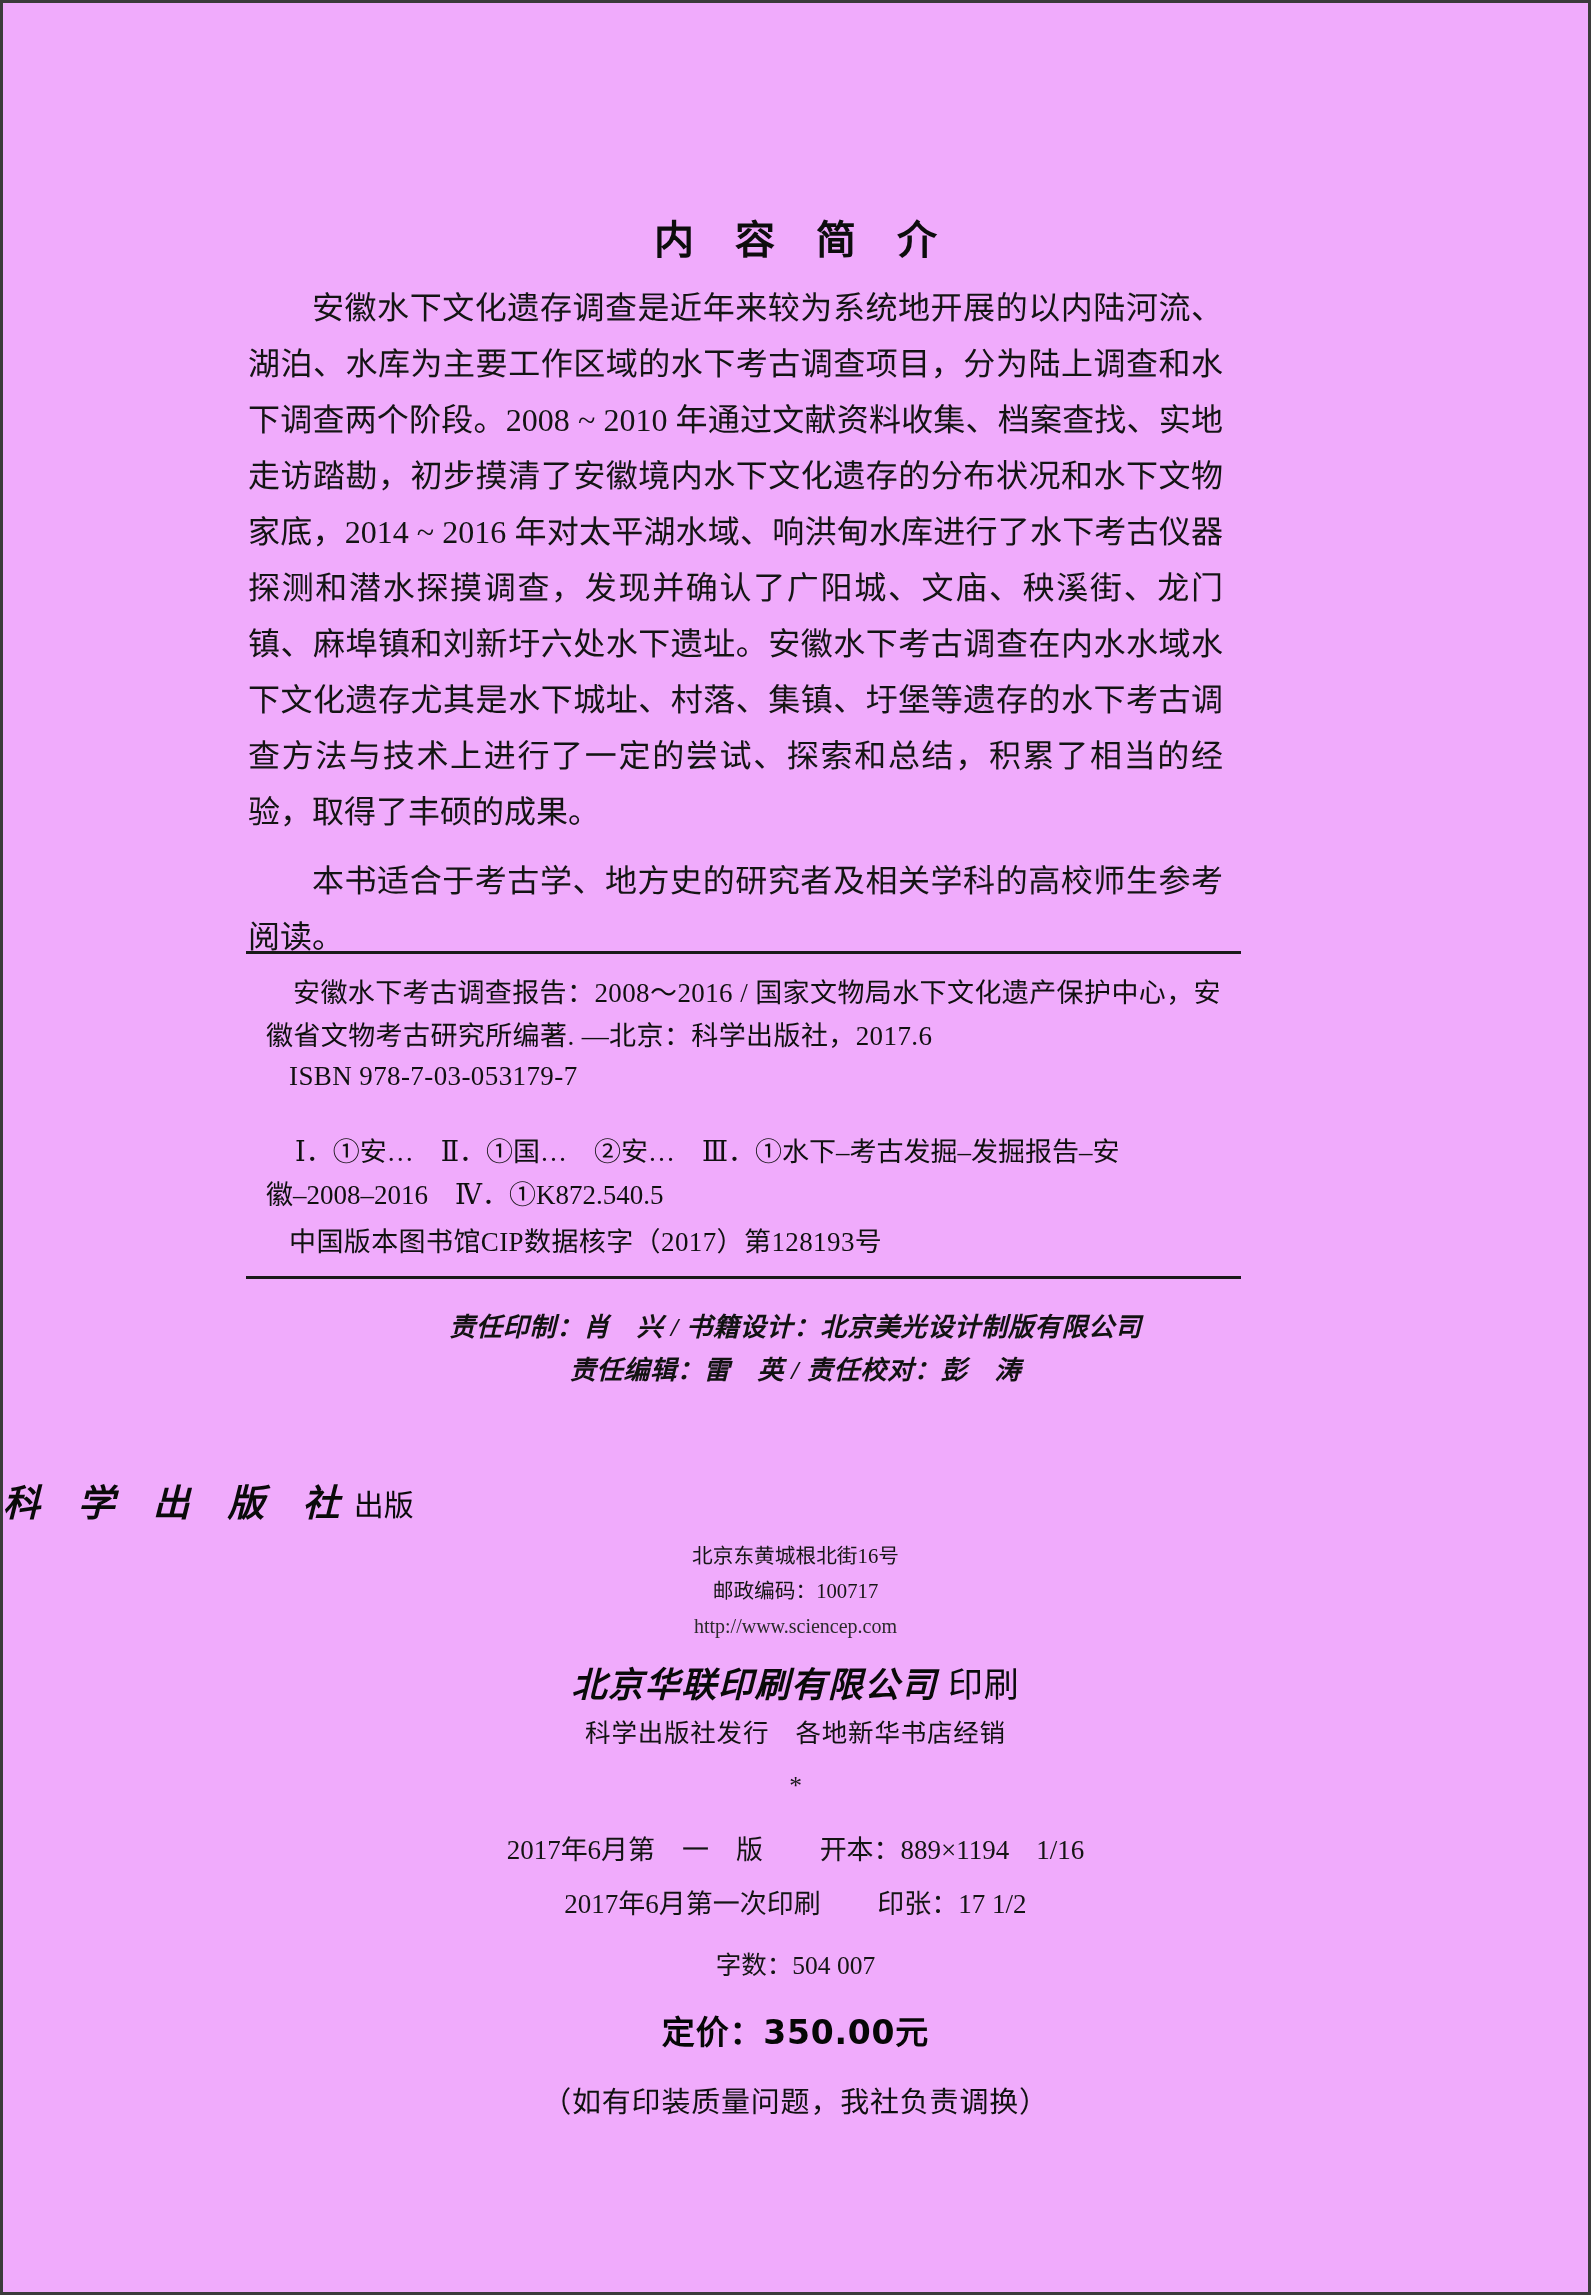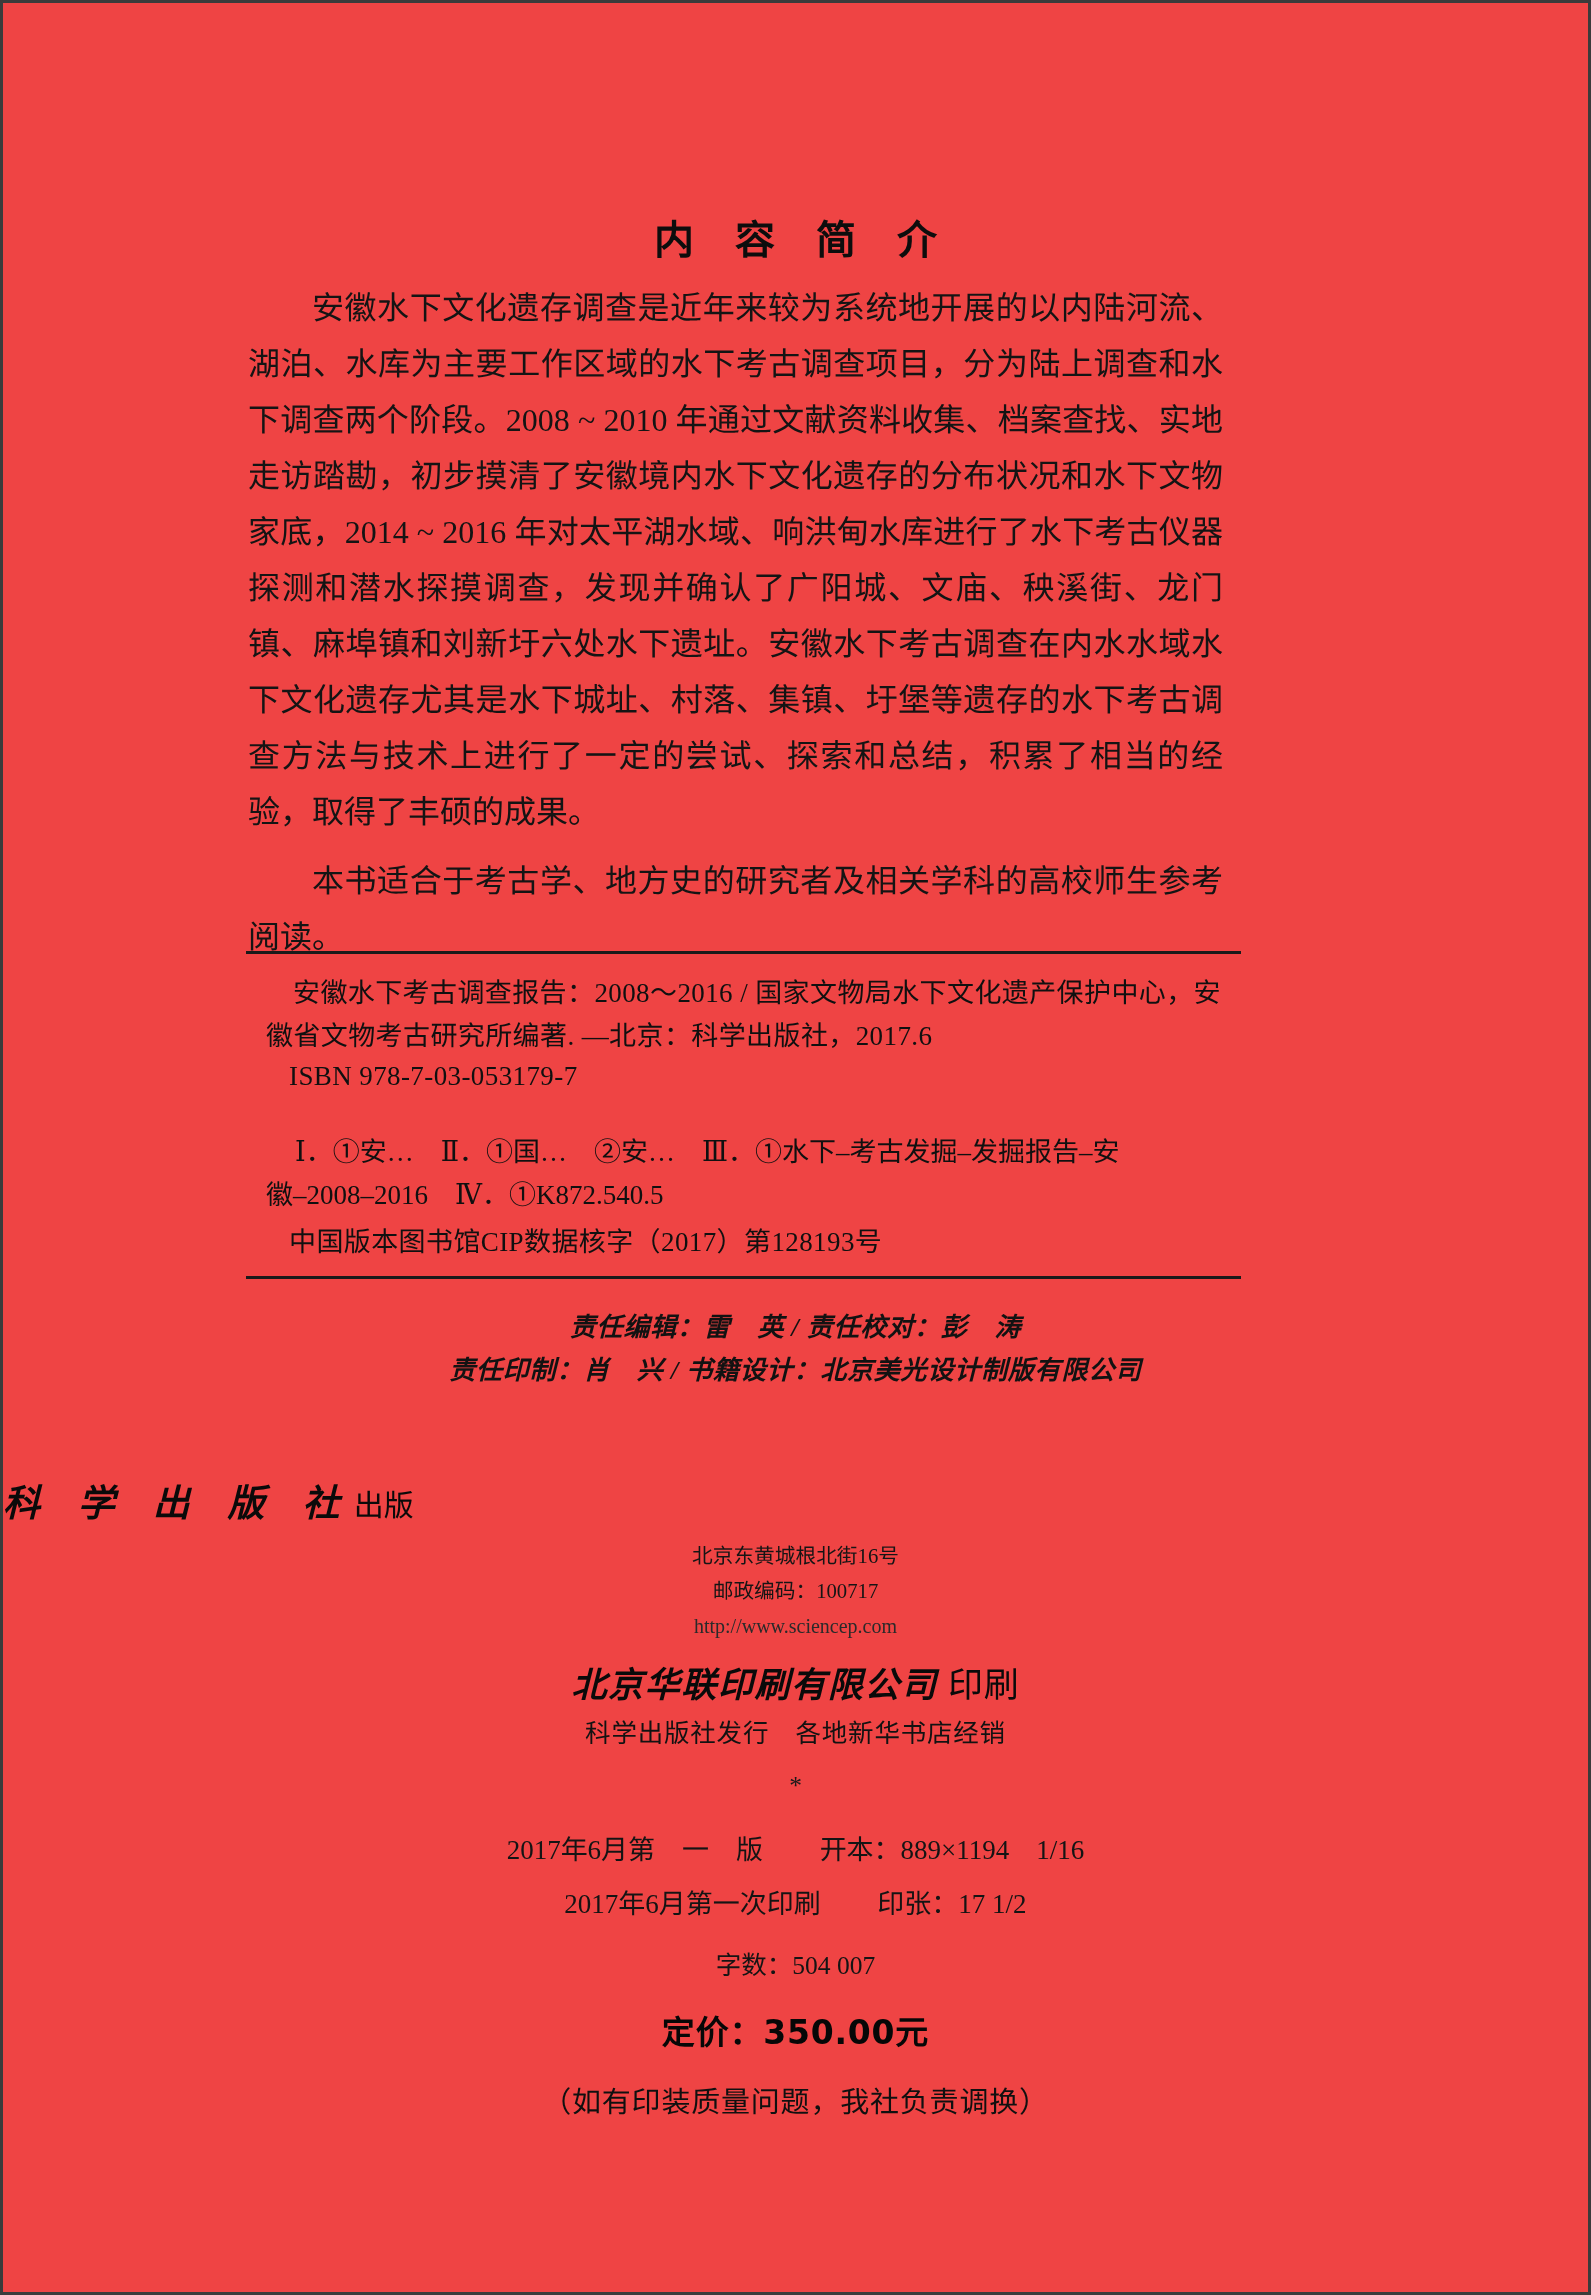--- a/index.html
+++ b/index.html
@@ -6,21 +6,21 @@
   html, body {
     margin: 0;
     padding: 0;
     background: #ffffff;
   }
 
   .page {
     position: relative;
     width: 1591px;
     height: 2295px;
-    background: #ef4444;
+    background: #f0abfc;
     box-sizing: border-box;
     border: 3.2px solid #3b3b3b;
     overflow: hidden;
     font-family: "Liberation Serif", "DejaVu Serif", serif;
     color: #101010;
   }
 
   
   .abstract-title {
     position: absolute;
@@ -282,22 +282,22 @@
   <div class="cip-class">
     <span class="ln ind">Ⅰ．①安…　Ⅱ．①国…　②安…　Ⅲ．①水下‒考古发掘‒发掘报告‒安</span>
     <span class="ln">徽‒2008‒2016　Ⅳ．①K872.540.5</span>
   </div>
 
   <div class="cip-number">中国版本图书馆CIP数据核字（2017）第128193号</div>
 
   <div class="rule rule-bottom"></div>
 
   <div class="credits">
+    <span class="ln">责任印制：肖　兴 / 书籍设计：北京美光设计制版有限公司</span>
     <span class="ln">责任编辑：雷　英 / 责任校对：彭　涛</span>
-    <span class="ln">责任印制：肖　兴 / 书籍设计：北京美光设计制版有限公司</span>
   </div>
 
   <div class="imprint-logo">
     <span class="brand">科 学 出 版 社</span><span class="suffix">出版</span>
   </div>
 
   <div class="imprint-lines">
     <span class="ln">北京东黄城根北街16号</span>
     <span class="ln">邮政编码：100717</span>
     <span class="ln url">http://www.sciencep.com</span>

